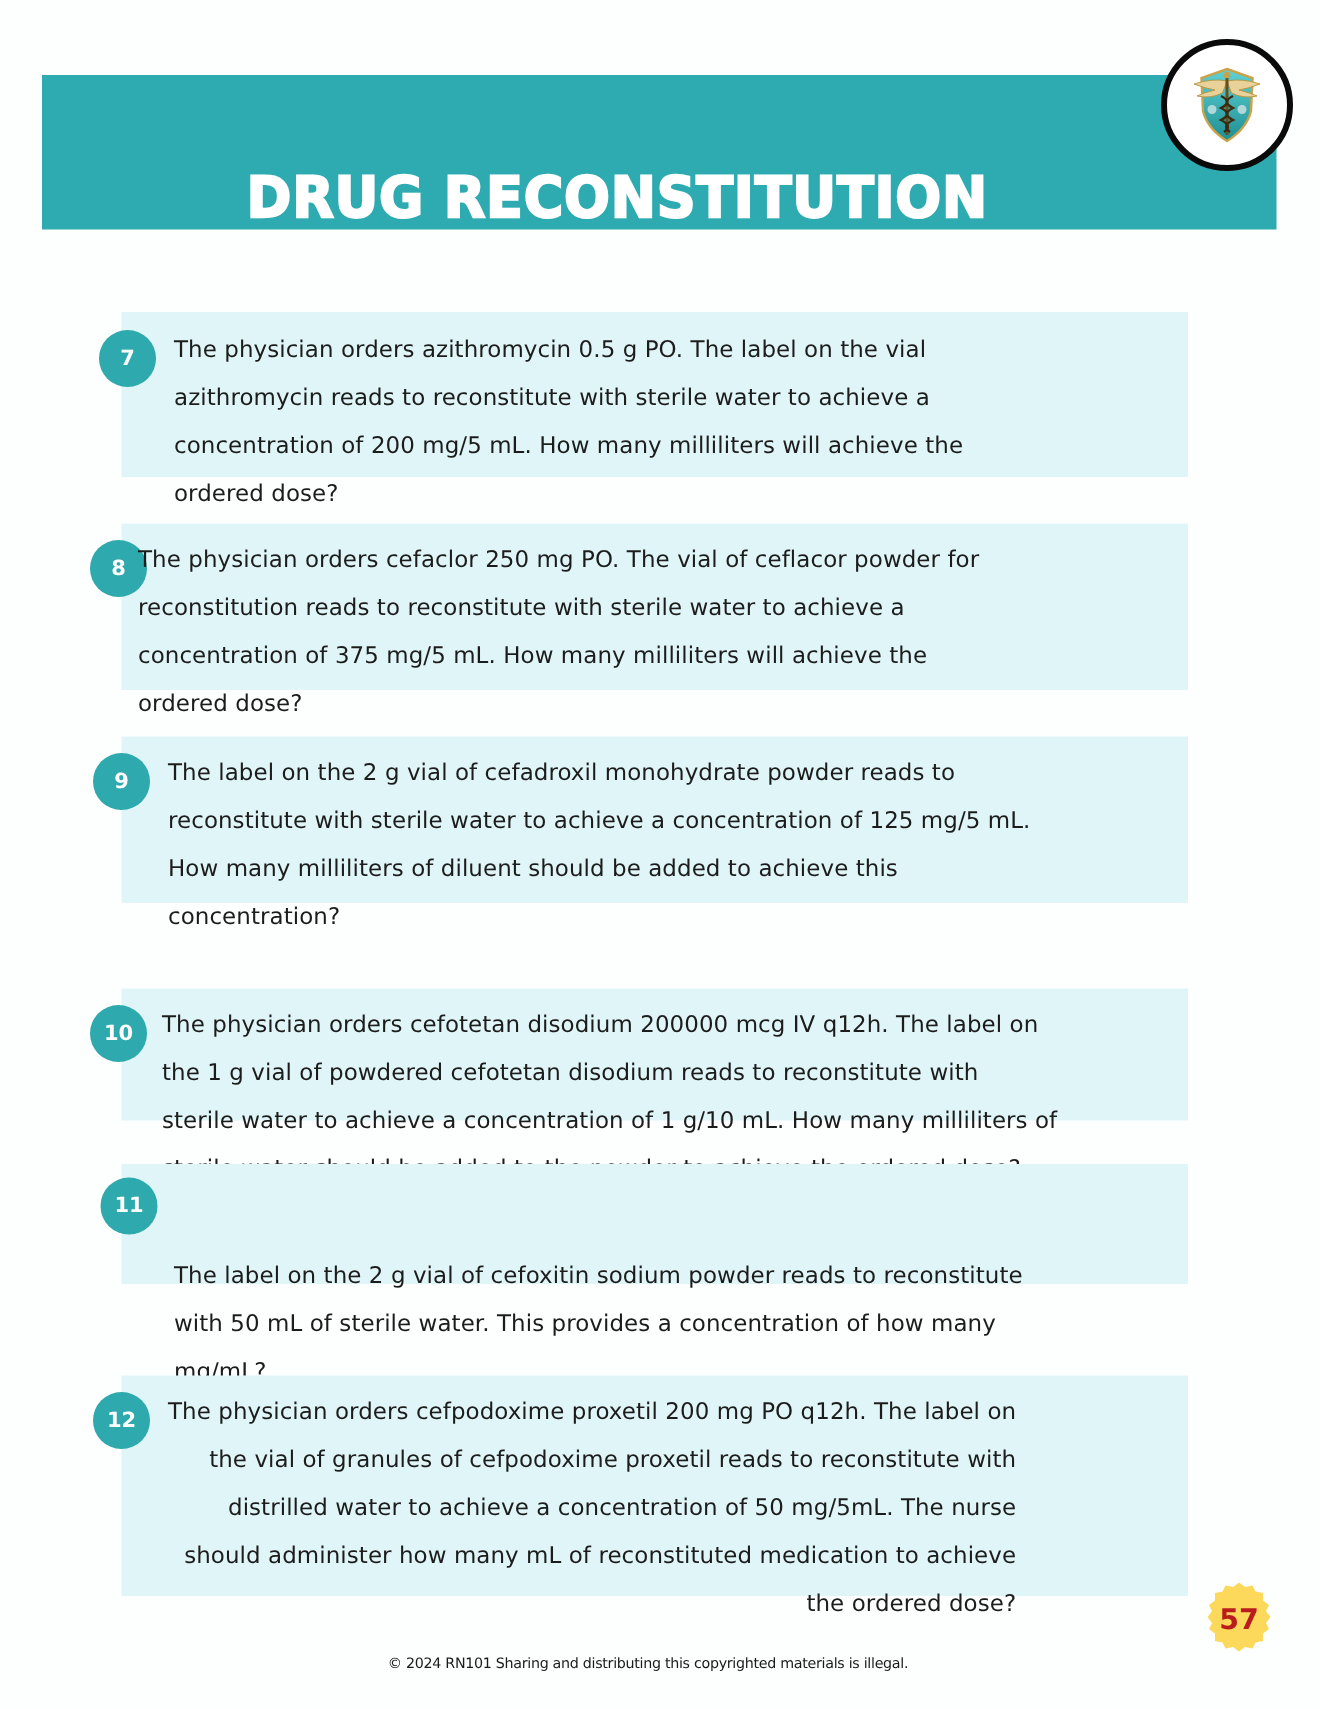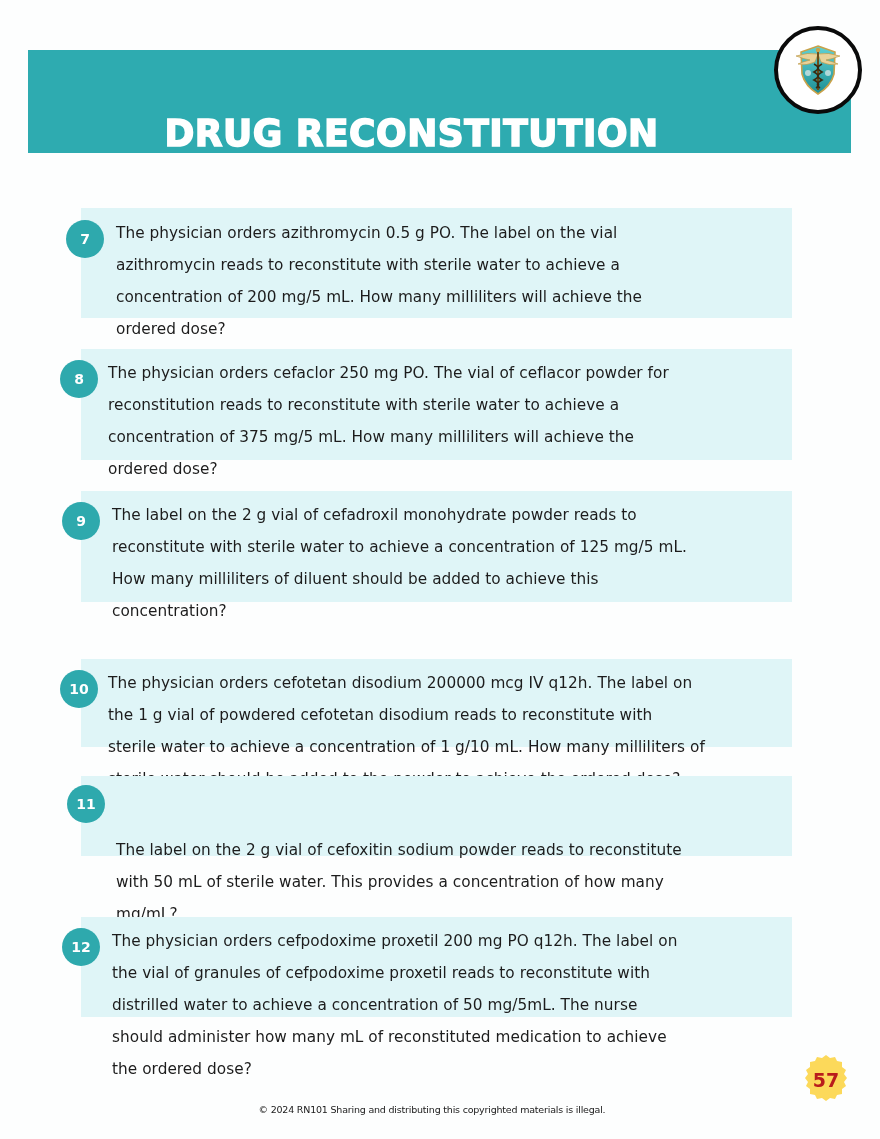--- a/index.html
+++ b/index.html
@@ -153,21 +153,21 @@
 <div class="question" style="top:208px;height:110px;">
   <div class="q-badge" style="left:-15px;top:12px;">7</div>
   <div class="q-text" style="left:35px;top:9px;">The physician orders azithromycin 0.5 g PO. The label on the vial
 azithromycin reads to reconstitute with sterile water to achieve a
 concentration of 200 mg/5 mL. How many milliliters will achieve the
 ordered dose?</div>
 </div>
 
 <div class="question" style="top:349px;height:111px;">
   <div class="q-badge" style="left:-21px;top:11px;">8</div>
-  <div class="q-text" style="left:27px;top:8px;">The physician orders cefaclor 250 mg PO. The vial of ceflacor powder for
+  <div class="q-text" style="left:11px;top:8px;">The physician orders cefaclor 250 mg PO. The vial of ceflacor powder for
 reconstitution reads to reconstitute with sterile water to achieve a
 concentration of 375 mg/5 mL. How many milliliters will achieve the
 ordered dose?</div>
 </div>
 
 <div class="question" style="top:491px;height:111px;">
   <div class="q-badge" style="left:-19px;top:11px;">9</div>
   <div class="q-text" style="left:31px;top:8px;">The label on the 2 g vial of cefadroxil monohydrate powder reads to
 reconstitute with sterile water to achieve a concentration of 125 mg/5 mL.
 How many milliliters of diluent should be added to achieve this
@@ -182,23 +182,23 @@
 sterile water should be added to the powder to achieve the ordered dose?</div>
 </div>
 
 <div class="question" style="top:776px;height:80px;">
   <div class="q-badge" style="left:-14px;top:9px;">11</div>
   <div class="q-text" style="left:35px;top:14px;margin-top:44px;">The label on the 2 g vial of cefoxitin sodium powder reads to reconstitute
 with 50 mL of sterile water. This provides a concentration of how many
 mg/mL?</div>
 </div>
 
-<div class="question" style="top:917px;height:100px;">
+<div class="question" style="top:917px;height:147px;">
   <div class="q-badge" style="left:-19px;top:11px;">12</div>
-  <div class="q-text" style="left:31px;top:8px;">The physician orders cefpodoxime proxetil 200 mg PO q12h. The label on
+  <div class="q-text" style="left:31px;top:8px;text-align:right;">The physician orders cefpodoxime proxetil 200 mg PO q12h. The label on
 the vial of granules of cefpodoxime proxetil reads to reconstitute with
 distrilled water to achieve a concentration of 50 mg/5mL. The nurse
 should administer how many mL of reconstituted medication to achieve
 the ordered dose?</div>
 </div>
 
 <div class="page-number">
   <svg width="52" height="52" viewBox="0 0 52 52">
     <path fill="#fcd95a" d="
       M26 1

